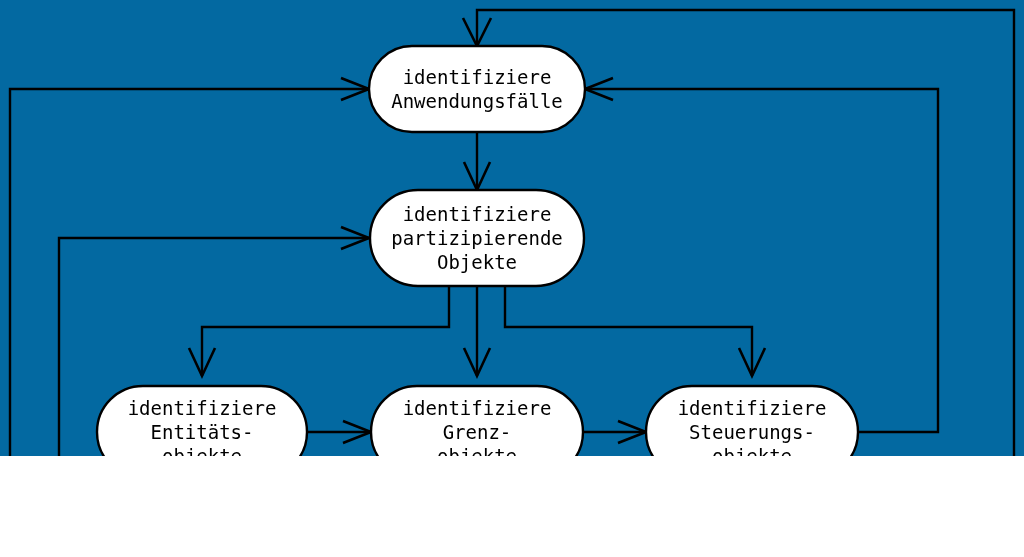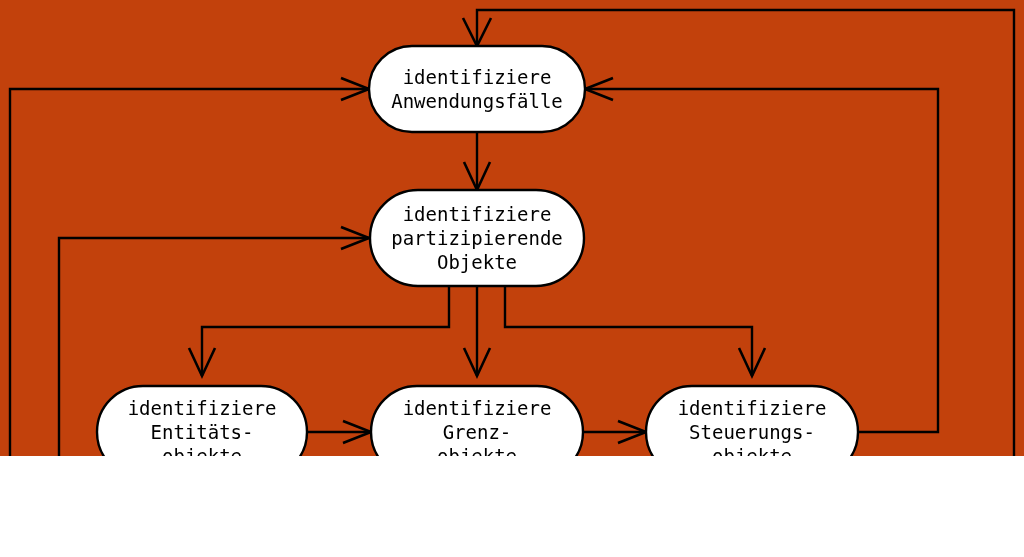--- a/index.html
+++ b/index.html
@@ -8,21 +8,21 @@
     padding: 0;
     background: #ffffff;
   }
   body {
     font-family: "DejaVu Sans Mono", "Liberation Mono", monospace;
   }
   #canvas {
     position: relative;
     width: 1024px;
     height: 456px;
-    background: #c2410c;
+    background: #0369a1;
     overflow: hidden;
   }
   #diagram-svg {
     position: absolute;
     top: 0;
     left: 0;
     width: 1024px;
     height: 557px;
     display: block;
   }

